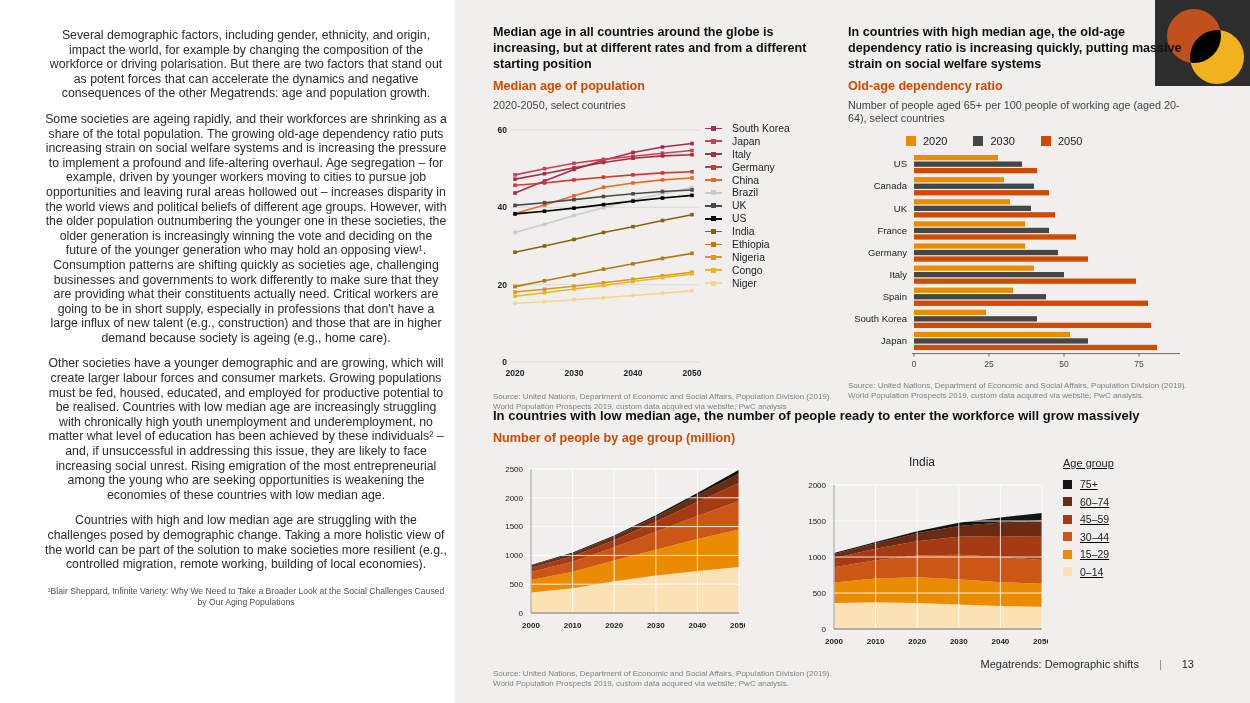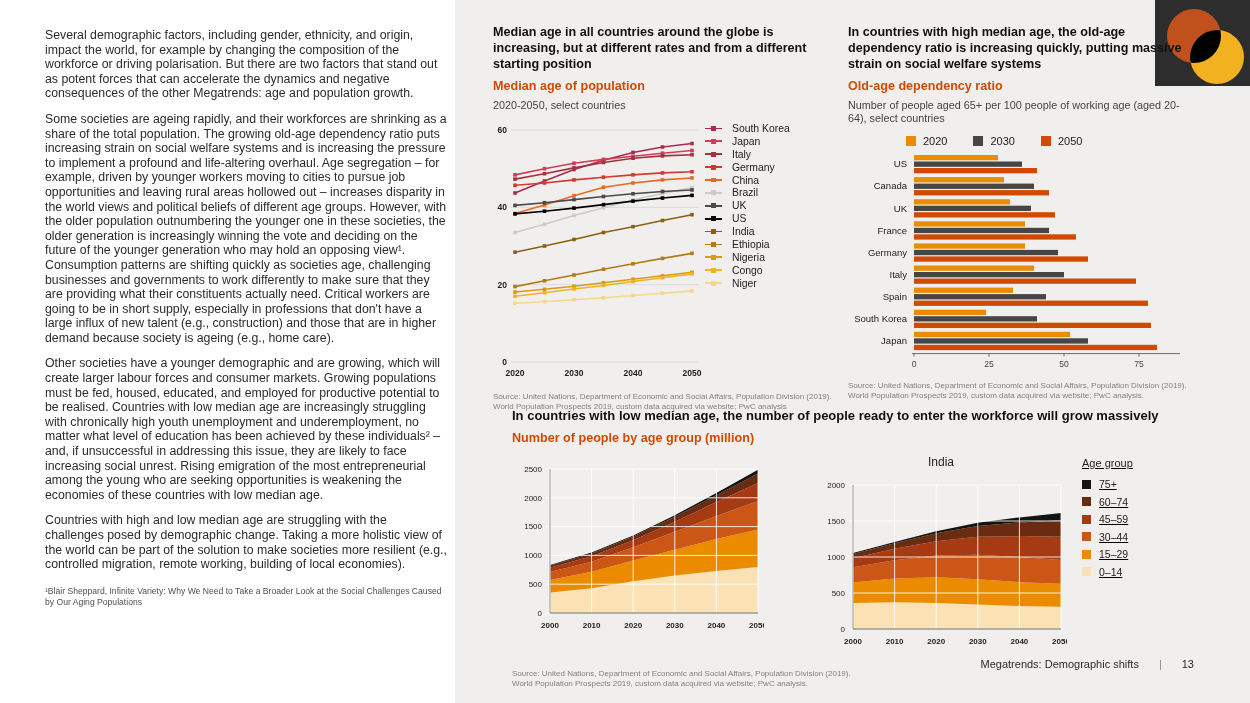--- a/index.html
+++ b/index.html
@@ -2,21 +2,21 @@
 <html><head>
 <meta charset="utf-8">
 <style>
   html,body{margin:0;padding:0;background:#ffffff;}
   .page{position:relative;width:1250px;height:703px;overflow:hidden;background:#ffffff;
         font-family:"Liberation Sans",sans-serif;-webkit-font-smoothing:antialiased;}
   .right-bg{position:absolute;left:455px;top:0;width:795px;height:703px;background:#f0efee;}
 
   
   .left-col{position:absolute;left:45px;top:28px;width:402px;color:#2b2b2b;
-            font-size:12.3px;line-height:14.6px;}
+            font-size:12.3px;line-height:14.6px;text-align:center;}
   .left-col p{margin:0 0 11px 0;}
   .footnotes{margin-top:14px;font-size:8.6px;line-height:10.8px;color:#4f4f4f;}
   .footnotes p{margin:0;}
 
   
   section{z-index:2;}
   .chart-heading{margin:0;font-size:12.6px;line-height:16px;color:#111;font-weight:bold;}
   .sub{color:#d04a02;font-weight:bold;font-size:12.6px;margin-top:7px;}
   .note{color:#444;font-size:10.8px;line-height:13px;margin-top:6px;}
   .source{font-size:8px;line-height:9.8px;color:#818181;margin-top:10px;}
@@ -28,21 +28,21 @@
   .lmark{position:relative;width:17px;height:9px;margin-right:10px;flex:0 0 auto;}
   .lmark .lbar{position:absolute;left:0;top:3.6px;width:17px;height:1.8px;}
   .lmark .lsq{position:absolute;left:6.2px;top:2.1px;width:4.8px;height:4.8px;}
   .legend-label{font-size:10.4px;color:#222;}
 
   .sec-dep{position:absolute;left:848px;top:24px;width:340px;}
   .bar-legend{display:flex;gap:26px;margin:10px 0 6px 58px;align-items:center;}
   .bl-item{display:flex;align-items:center;gap:7px;font-size:11px;color:#222;}
   .bl-sw{width:10px;height:10px;flex:0 0 auto;}
 
-  .sec-workforce{position:absolute;left:512px;top:408px;width:700px;}
+  .sec-workforce{position:absolute;left:493px;top:408px;width:700px;}
   .wf-title{font-size:13px;line-height:16px;}
   .area-row{position:relative;height:202px;margin-top:10px;}
   .fig{position:absolute;top:0;margin:0;}
   .fig-caption{text-align:center;font-size:12px;color:#222;margin-bottom:2px;}
   .fig-africa{left:0;}
   .fig-india{left:303px;}
   .age-legend{position:absolute;left:570px;top:2px;text-decoration:underline;}
   .age-legend-title{font-size:11px;color:#222;margin-bottom:9px;}
   .age-item{display:flex;align-items:center;gap:8px;margin-bottom:5.5px;font-size:10.5px;color:#222;}
   .age-sw{width:9px;height:9px;flex:0 0 auto;}

